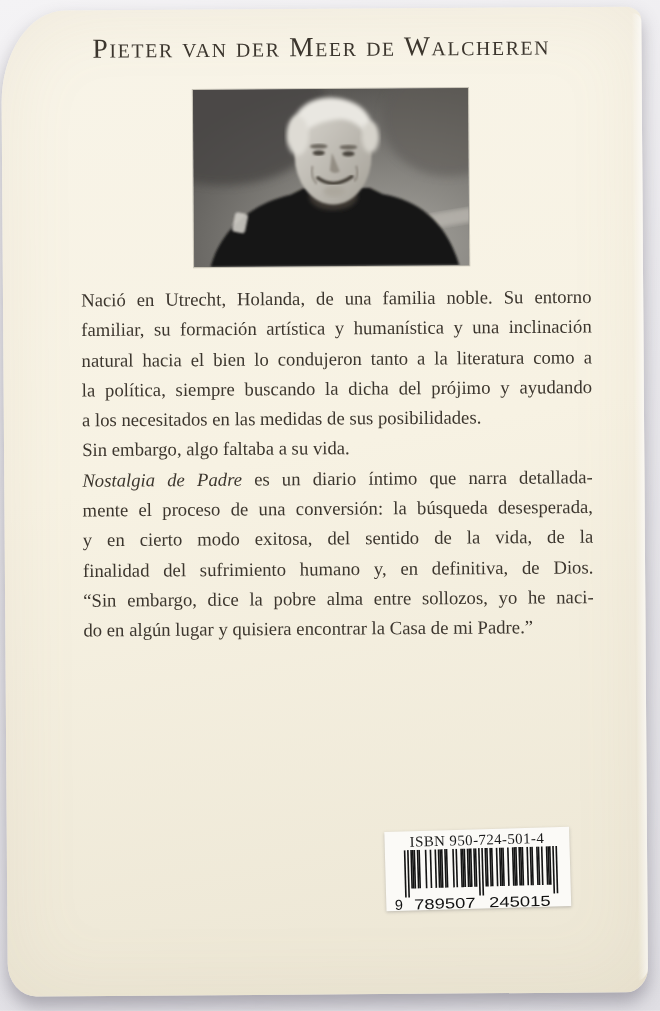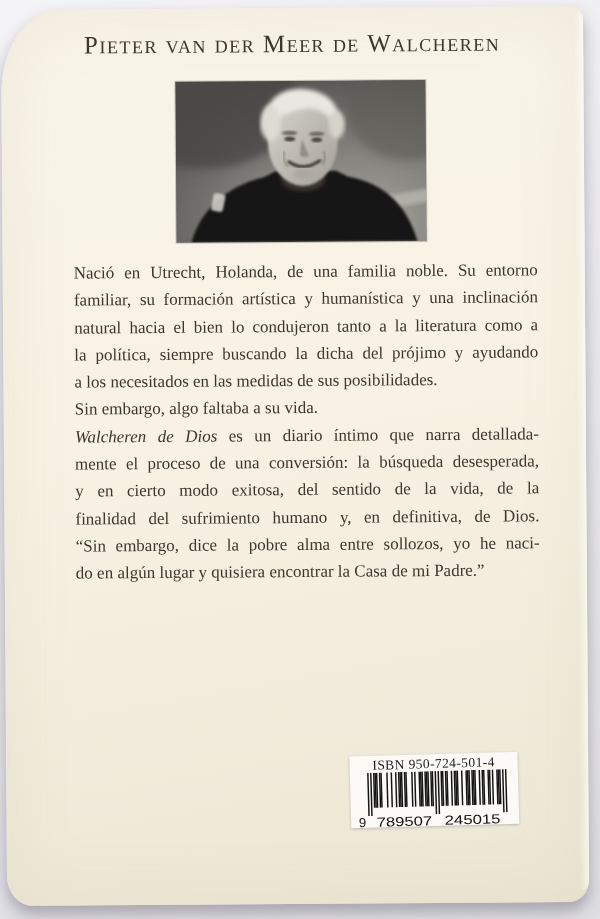--- a/index.html
+++ b/index.html
@@ -103,21 +103,21 @@
       </svg>
     </div>
 
     <div class="body-text" id="body-text">
         <div class="bc-line just">Nació en Utrecht, Holanda, de una familia noble. Su entorno</div>
         <div class="bc-line just">familiar, su formación artística y humanística y una inclinación</div>
         <div class="bc-line just">natural hacia el bien lo condujeron tanto a la literatura como a</div>
         <div class="bc-line just">la política, siempre buscando la dicha del prójimo y ayudando</div>
         <div class="bc-line">a los necesitados en las medidas de sus posibilidades.</div>
         <div class="bc-line">Sin embargo, algo faltaba a su vida.</div>
-        <div class="bc-line just"><i>Walcheren de Dios</i> es un diario íntimo que narra detallada-</div>
+        <div class="bc-line just"><i>Nostalgia de Padre</i> es un diario íntimo que narra detallada-</div>
         <div class="bc-line just">mente el proceso de una conversión: la búsqueda desesperada,</div>
         <div class="bc-line just">y en cierto modo exitosa, del sentido de la vida, de la</div>
         <div class="bc-line just">finalidad del sufrimiento humano y, en definitiva, de Dios.</div>
         <div class="bc-line just">“Sin embargo, dice la pobre alma entre sollozos, yo he naci-</div>
         <div class="bc-line">do en algún lugar y quisiera encontrar la Casa de mi Padre.”</div>
       </div>
 
     <div class="barcode-label">
       <div class="isbn">ISBN 950-724-501-4</div>
       <div class="bars" id="barcode-slot"><svg viewBox="0 0 105 39" width="154" height="57" preserveAspectRatio="none">

